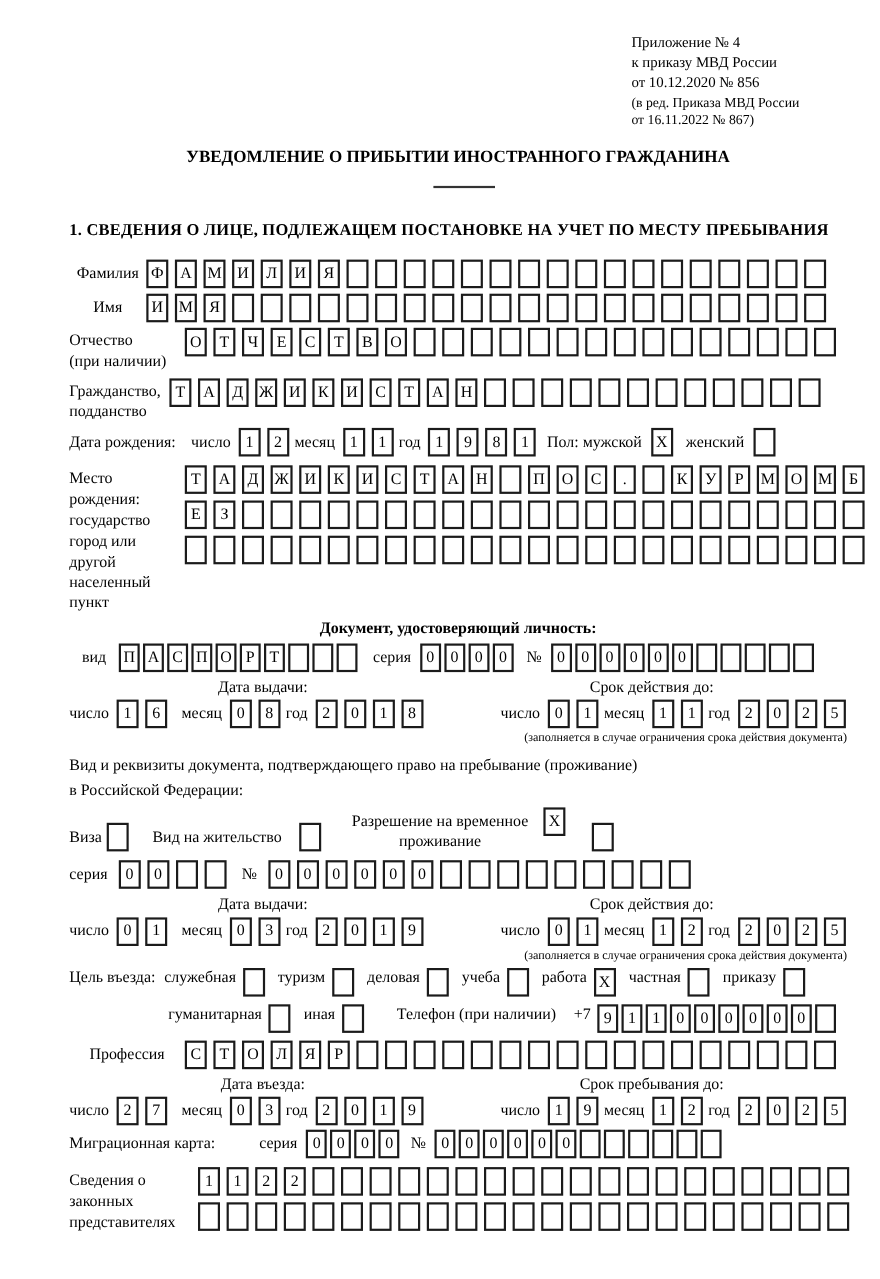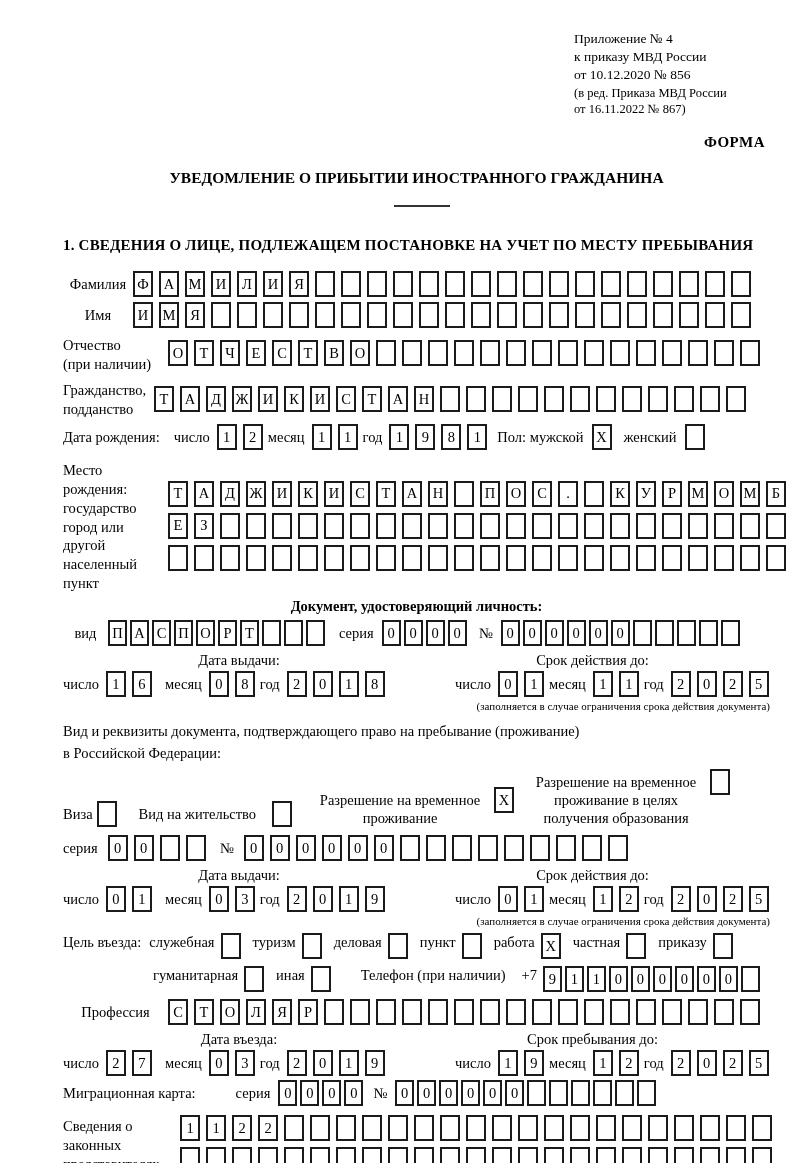--- a/index.html
+++ b/index.html
@@ -27,21 +27,21 @@
   .cells.tight { gap:3px; }
   .cell {
     display:inline-flex; width:20px; height:26px; flex:none;
     border:2px solid #1b1b1b; align-items:center; justify-content:center;
     font-size:14.5px; background:#fff;
   }
   .cells.tight .cell { width:19px; }
 
   .form-area { margin-top:16px; }
   .row { display:flex; align-items:center; margin-bottom:5px; }
-  .row.top { align-items:center; }
+  .row.top { align-items:flex-start; }
   .lbl { flex:none;text-align:center; }
   .lbl-block { flex:none; line-height:1.3; padding-top:3px; }
   .stack { display:flex; flex-direction:column; gap:6px; }
 
   .w70 { width:70px; } .w91 { width:91px; } .w105 { width:105px; } .w117 { width:117px; }
 
   
   .dates-wrap { margin-top:4px; margin-bottom:4px; }
   .dates-cols { display:flex; }
   .date-col1 { width:352px; }
@@ -75,21 +75,20 @@
 <div class="page">
 
   <div class="appendix">
     <div class="ln">Приложение № 4</div>
     <div class="ln">к приказу МВД России</div>
     <div class="ln">от 10.12.2020 № 856</div>
     <div class="ln small">(в ред. Приказа МВД России</div>
     <div class="ln small">от 16.11.2022 № 867)</div>
   </div>
 
-  <div class="forma">ФОРМА</div>
 
   <div class="title">
     <div>УВЕДОМЛЕНИЕ О ПРИБЫТИИ ИНОСТРАННОГО ГРАЖДАНИНА</div>
     <div><span class="blank-line"></span></div>
   </div>
 
   <div class="section-heading">1. СВЕДЕНИЯ О ЛИЦЕ, ПОДЛЕЖАЩЕМ ПОСТАНОВКЕ НА УЧЕТ ПО МЕСТУ ПРЕБЫВАНИЯ</div>
 
   <div class="form-area">
 
@@ -434,21 +433,20 @@
       </span>
       <span class="opt" style="margin-left:22px;">
         <span class="opt-lbl">Вид на жительство</span>
         <span class="cell chk" style="margin-left:16px;"></span>
       </span>
       <span class="opt" style="margin-left:22px;">
         <span class="opt-lbl center" style="width:172px;">Разрешение на временное проживание</span>
         <span class="cell chk">X</span>
       </span>
       <span class="opt" style="margin-left:16px;">
-        <span class="opt-lbl center" style="width:172px;">Разрешение на временное проживание в целях получения образования</span>
         <span class="cell chk"></span>
       </span>
     </div>
 
     <div class="row">
       <span class="lbl" style="margin-right:10px;">серия</span>
       <span class="cells">
           <span class="cell">0</span>
           <span class="cell">0</span>
           <span class="cell"></span>
@@ -525,21 +523,21 @@
     </div>
 
     <div class="purpose-row">
       <span class="p-lbl">Цель въезда:</span>
       <span class="p-lbl" style="margin-left:2px;">служебная</span>
       <span class="cell chk"></span>
       <span class="p-lbl">туризм</span>
       <span class="cell chk"></span>
       <span class="p-lbl">деловая</span>
       <span class="cell chk"></span>
-      <span class="p-lbl">пункт</span>
+      <span class="p-lbl">учеба</span>
       <span class="cell chk"></span>
       <span class="p-lbl">работа</span>
       <span class="cell chk">X</span>
       <span class="p-lbl">частная</span>
       <span class="cell chk"></span>
       <span class="p-lbl">приказу</span>
       <span class="cell chk"></span>
     </div>
 
     <div class="purpose-row" style="margin-left:90px;">

